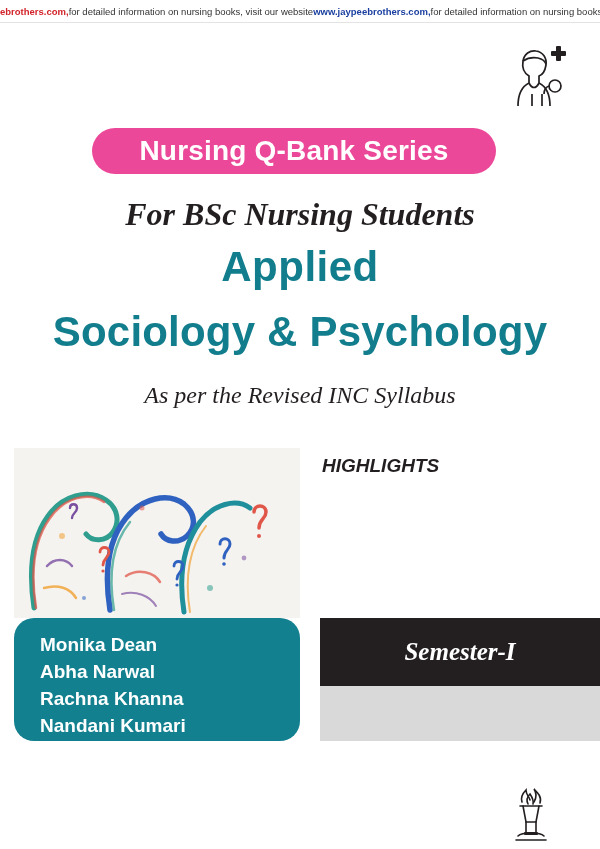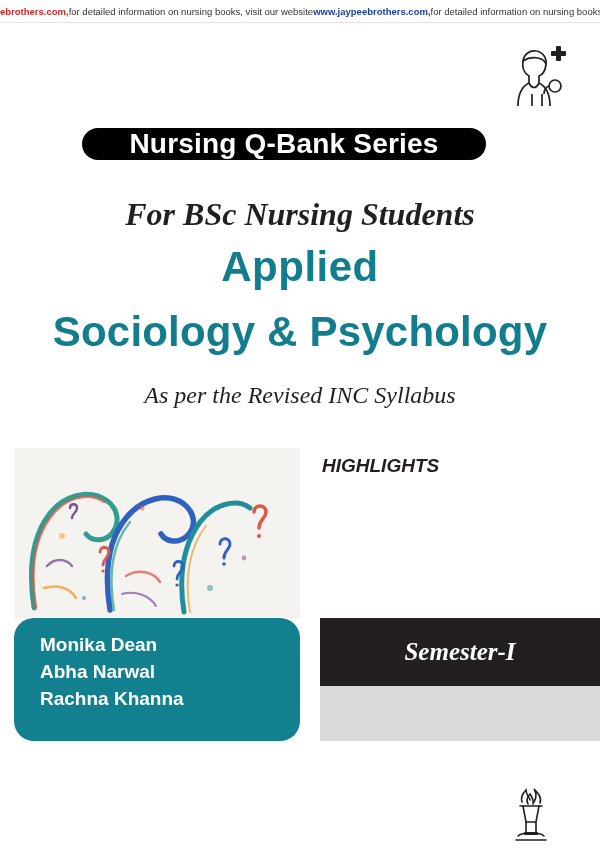--- a/index.html
+++ b/index.html
@@ -54,24 +54,24 @@
     top: 42px;
     right: 28px;
     width: 70px;
     height: 70px;
   }
 
   
   .series-pill {
     position: absolute;
     top: 128px;
-    left: 82px;
+    left: 92px;
     width: 404px;
-    height: 32px;
-    background: #000000;
+    height: 46px;
+    background: #ec4899;
     border-radius: 23px;
     display: flex;
     align-items: center;
     justify-content: center;
   }
   .series-pill .txt {
     color: #ffffff;
     font-size: 28px;
     font-weight: bold;
     letter-spacing: 0.2px;
@@ -330,20 +330,21 @@
   </div>
 
   <div class="highlights">
     <div class="h-title">HIGHLIGHTS</div>
   </div>
 
   <div class="author-box">
     <div class="a">Monika Dean</div>
     <div class="a">Abha Narwal</div>
     <div class="a">Rachna Khanna</div>
+    <div class="a">Nandani Kumari</div>
   </div>
 
   <div class="semester-box">
     <span class="s">Semester-I</span>
   </div>
   <div class="grey-box"></div>
 
   <div class="pub-logo">
     <svg class="mark" viewBox="0 0 96 58" width="96" height="58" xmlns="http://www.w3.org/2000/svg">
       <g stroke="#231f20" fill="none" stroke-width="1.6" stroke-linecap="round">

